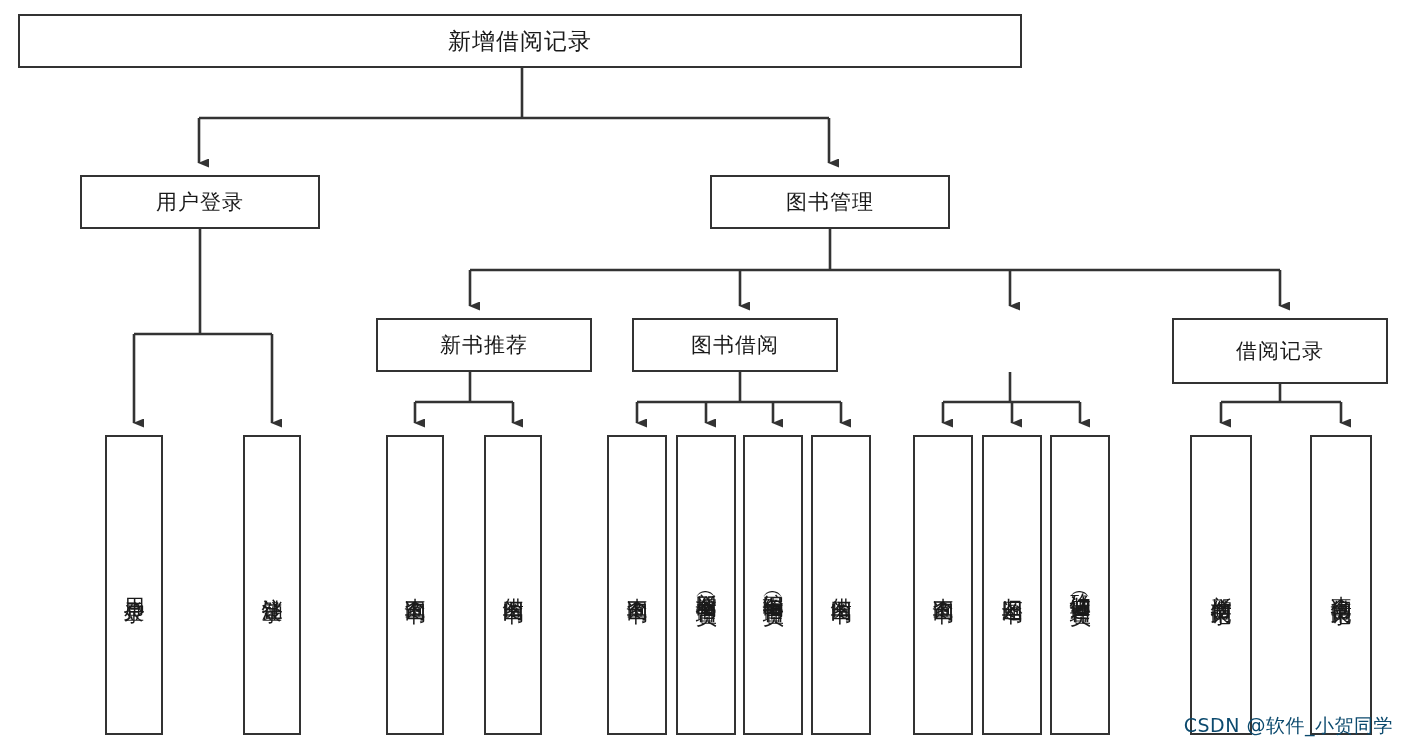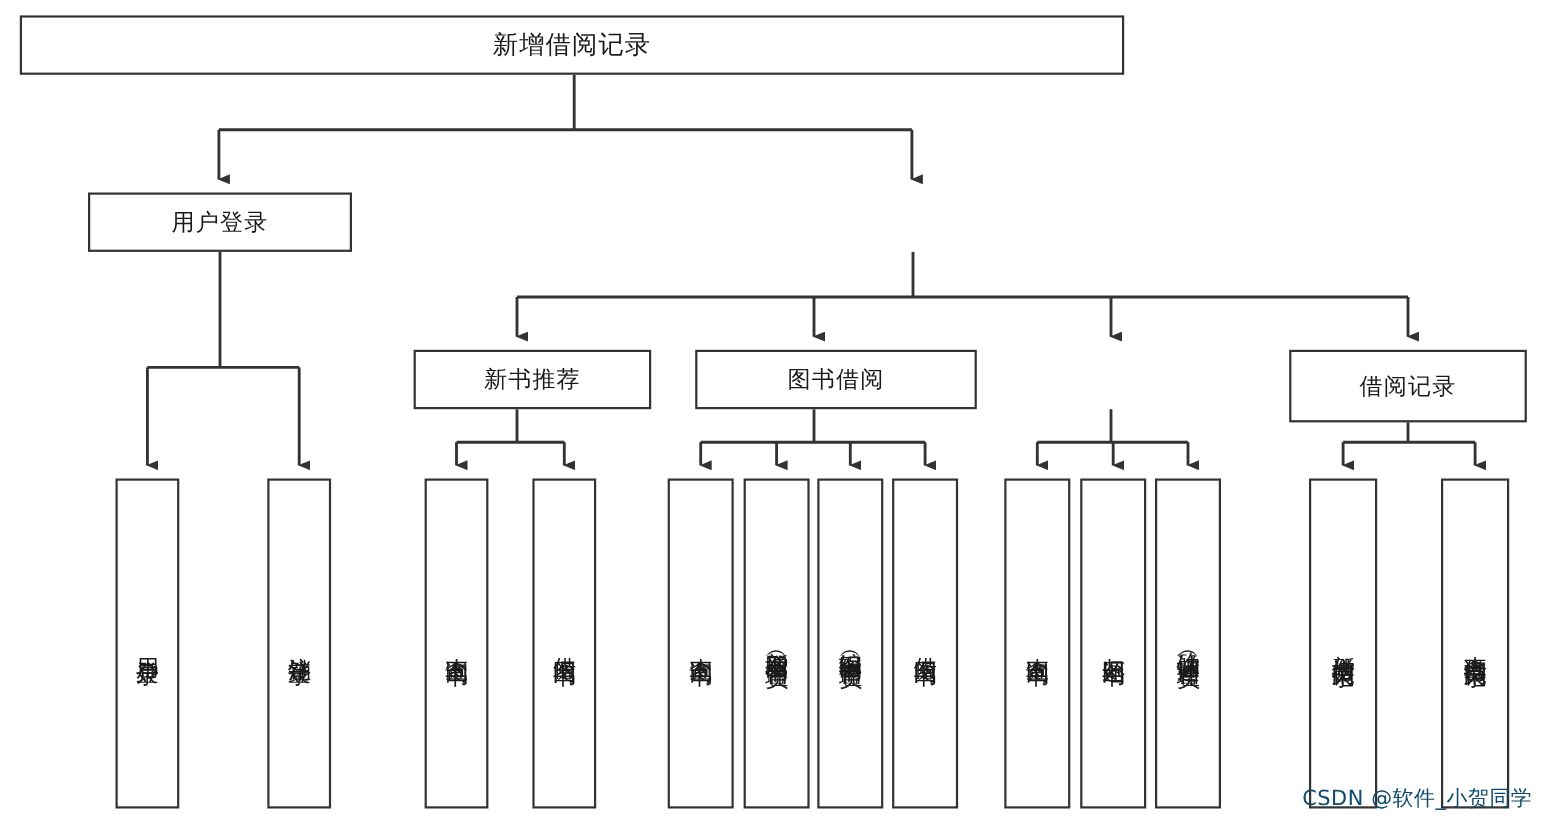--- a/index.html
+++ b/index.html
@@ -126,25 +126,28 @@
     </g>
   </svg>
 
   <div class="node-box" id="node-root" style="left: 18px; top: 14px; width: 1004px; height: 54px;">
     <span class="node-label-h root-label">新增借阅记录</span>
   </div>
 
   <div class="node-box" id="node-l2-0" style="left: 80px; top: 175px; width: 240px; height: 54px;">
     <span class="node-label-h">用户登录</span>
   </div>
+  <div class="node-box" id="node-l2-1" style="left: 710px; top: 175px; width: 240px; height: 54px;">
+    <span class="node-label-h">图书管理</span>
+  </div>
 
   <div class="node-box" id="node-l3-0" style="left: 376px; top: 318px; width: 216px; height: 54px;">
     <span class="node-label-h">新书推荐</span>
   </div>
-  <div class="node-box" id="node-l3-1" style="left: 632px; top: 318px; width: 256px; height: 54px;">
+  <div class="node-box" id="node-l3-1" style="left: 632px; top: 318px; width: 206px; height: 54px;">
     <span class="node-label-h">图书借阅</span>
   </div>
   <div class="node-box" id="node-l3-3" style="left: 1172px; top: 318px; width: 216px; height: 66px;">
     <span class="node-label-h">借阅记录</span>
   </div>
 
   <div class="node-box" id="node-leaf-0" style="left: 105px; top: 435px; width: 58px; height: 300px;">
     <span class="node-label-v">用户登录</span>
   </div>
   <div class="node-box" id="node-leaf-1" style="left: 243px; top: 435px; width: 58px; height: 300px;">

